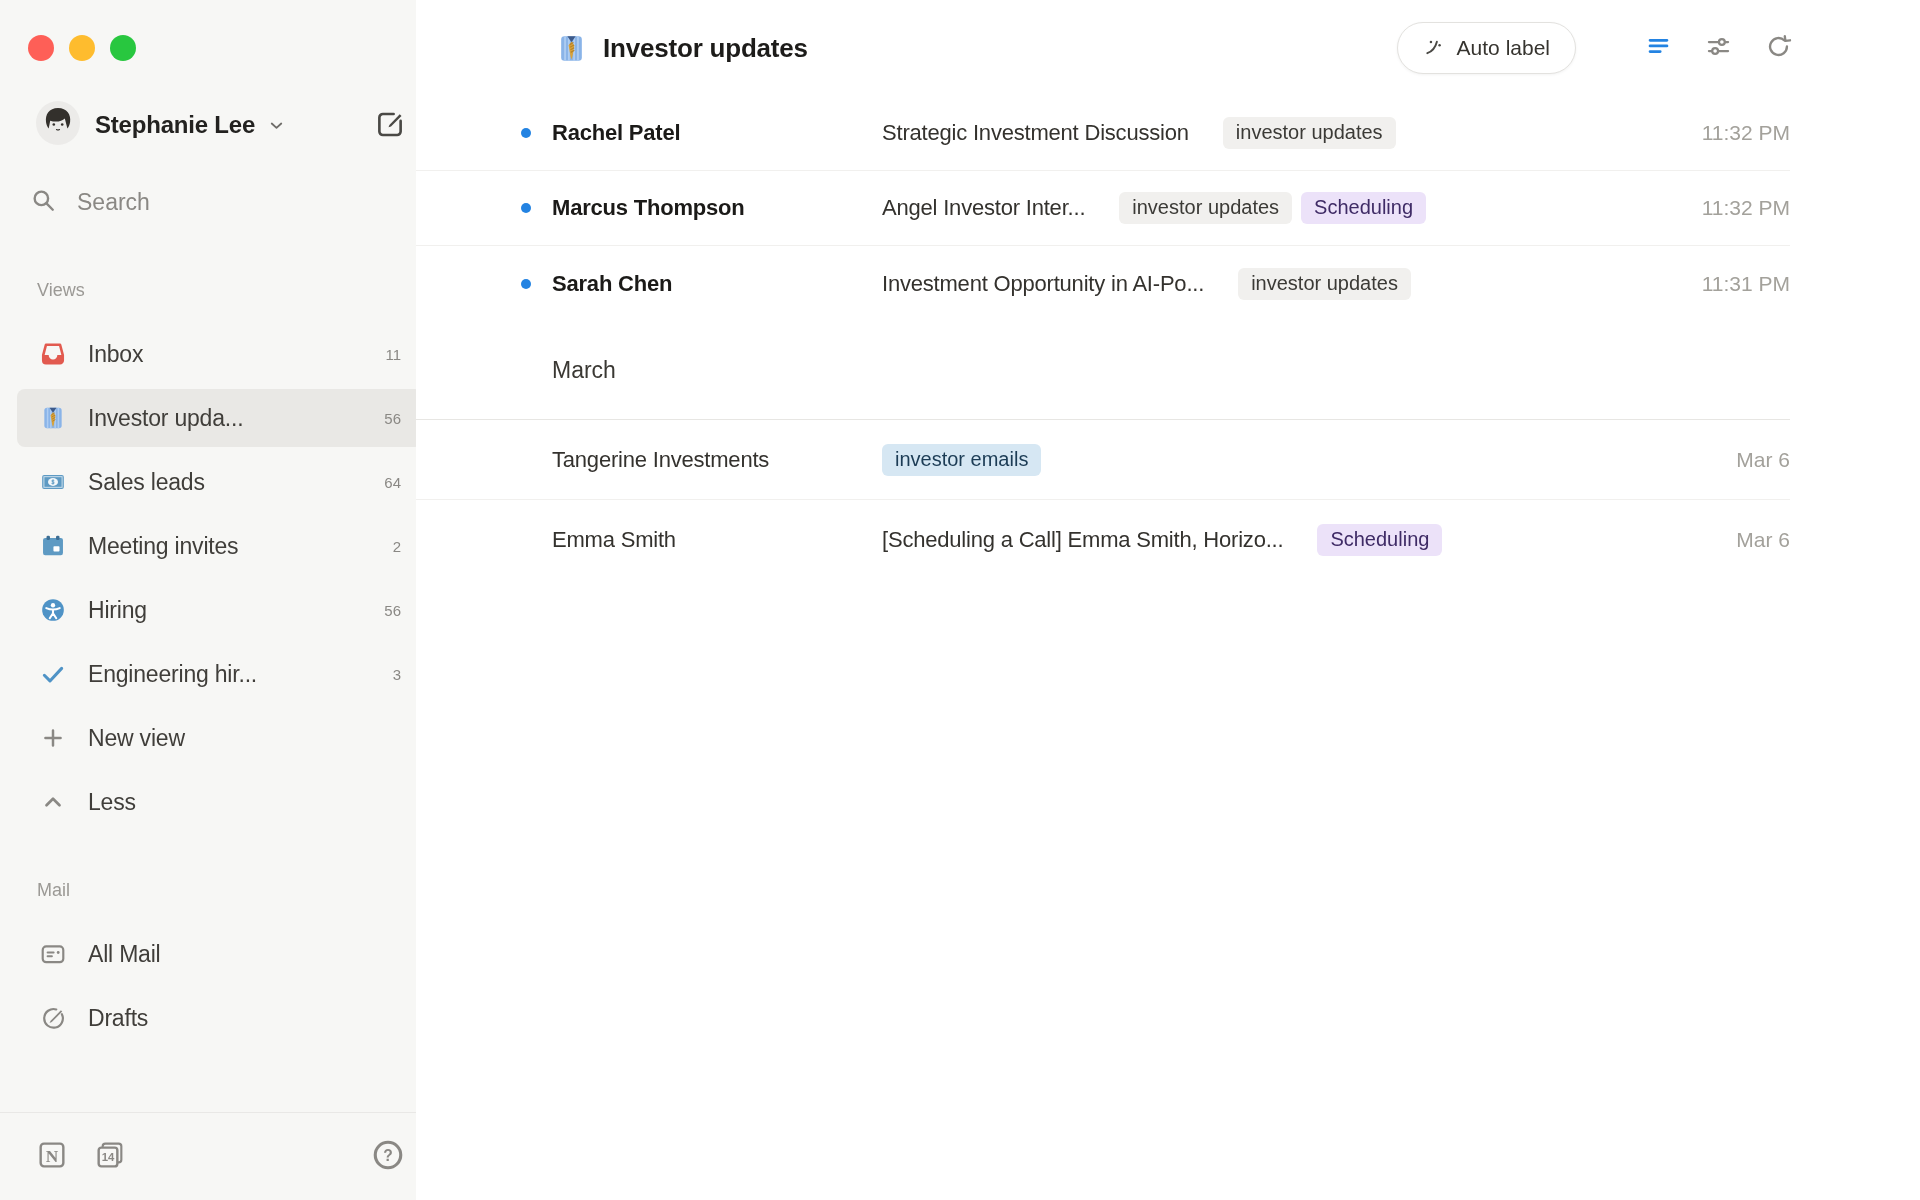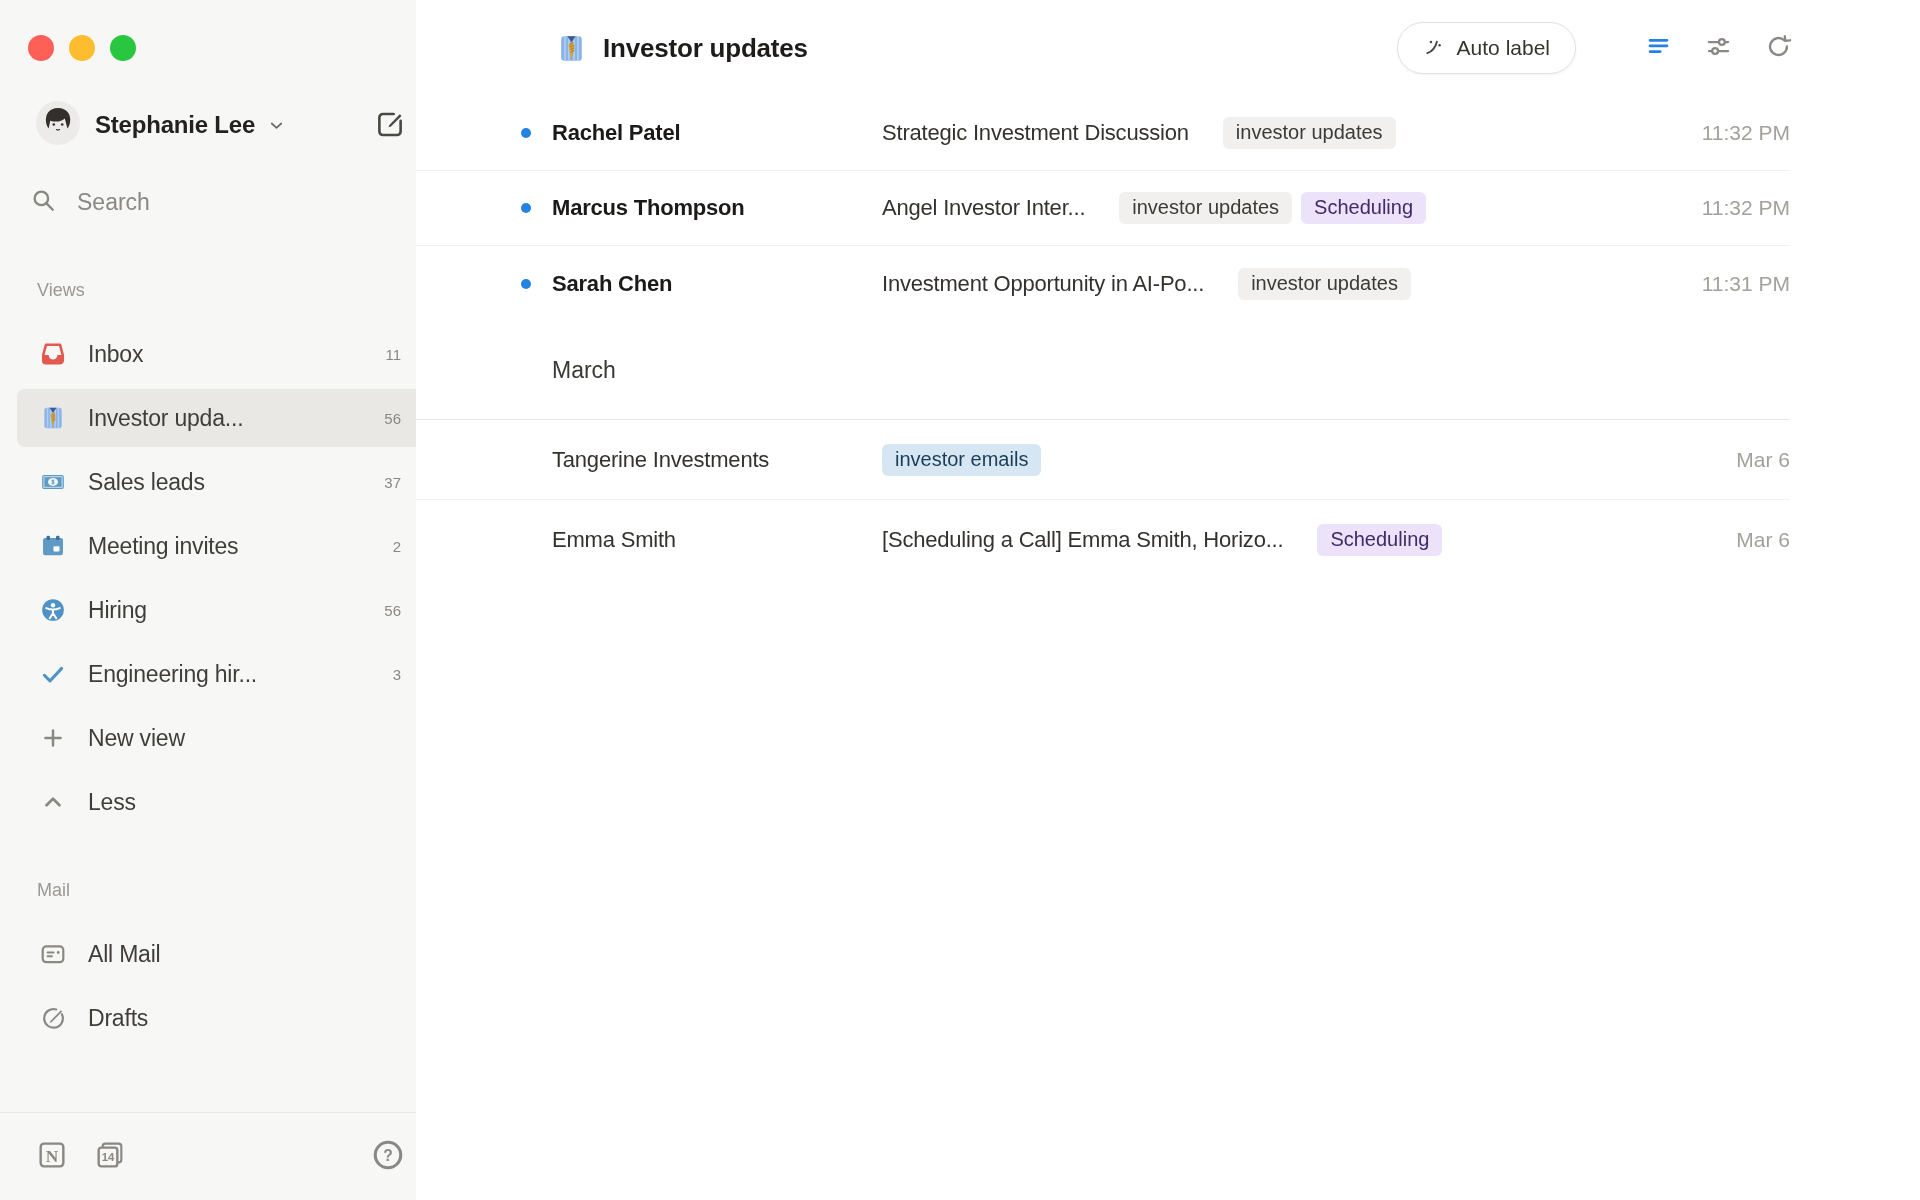--- a/index.html
+++ b/index.html
@@ -142,21 +142,21 @@
         <div class="side-item">
           <span class="ic">
             <svg viewBox="0 0 24 24" width="26" height="26">
               <rect x="2" y="5.5" width="20" height="13" rx="1.8" fill="#5e9ac3"></rect>
               <rect x="3.6" y="7.1" width="16.8" height="9.8" fill="none" stroke="#cfe2ef" stroke-width="0.9"></rect>
               <ellipse cx="12" cy="12" rx="4.6" ry="3.6" fill="#f2f7fa"></ellipse>
               <path d="M12 9.8v4.4M10.6 13.2c.4.6 2.4.7 2.6-.3.2-1-2.6-.9-2.4-1.9.2-.9 2-.8 2.4-.2" stroke="#5e9ac3" stroke-width="0.9" fill="none"></path>
             </svg>
           </span>
           <span class="item-label">Sales leads</span>
-          <span class="item-count">37</span>
+          <span class="item-count">64</span>
         </div>
         <div class="side-item">
           <span class="ic">
             <svg viewBox="0 0 24 24" width="26" height="26">
               <rect x="2.8" y="4.5" width="18.4" height="16" rx="2" fill="#5e9ac3"></rect>
               <rect x="6" y="2.5" width="3.2" height="4" rx="1.2" fill="#3d6e94"></rect>
               <rect x="14.8" y="2.5" width="3.2" height="4" rx="1.2" fill="#3d6e94"></rect>
               <rect x="12.4" y="12.2" width="5.6" height="4.8" rx="0.8" fill="#fff"></rect>
             </svg>
           </span>

